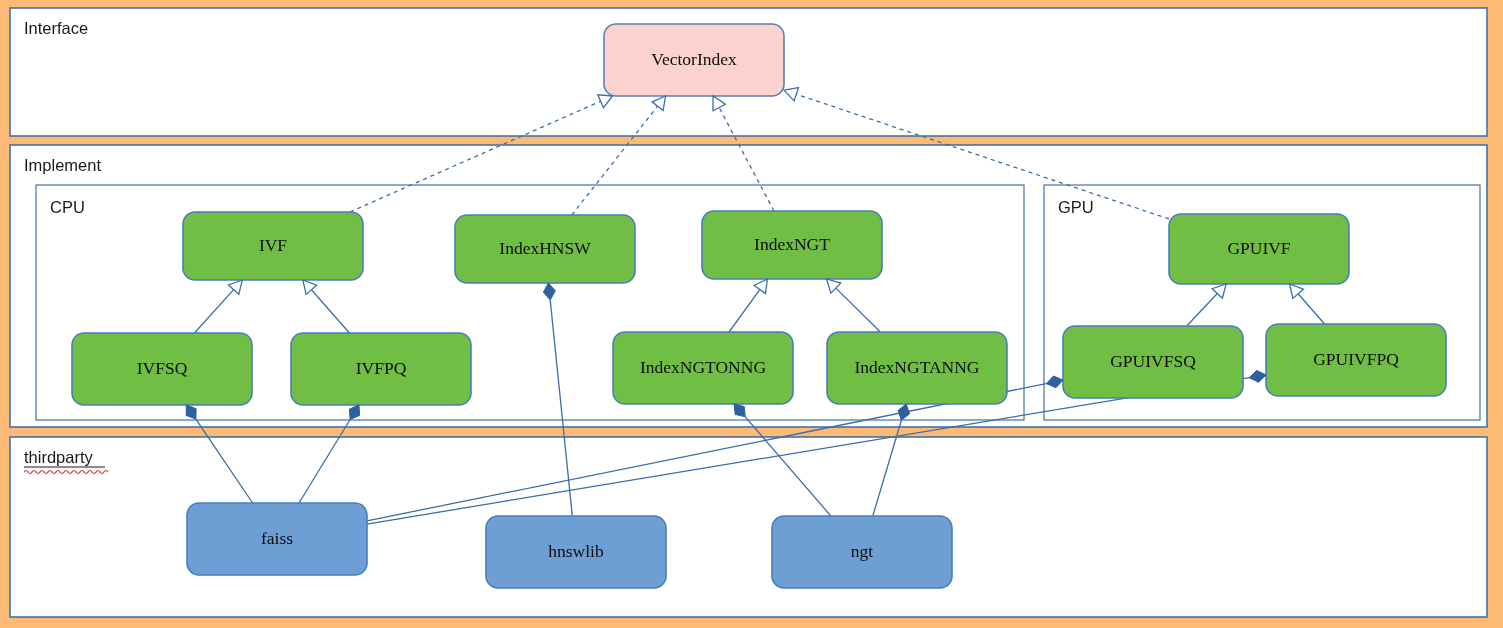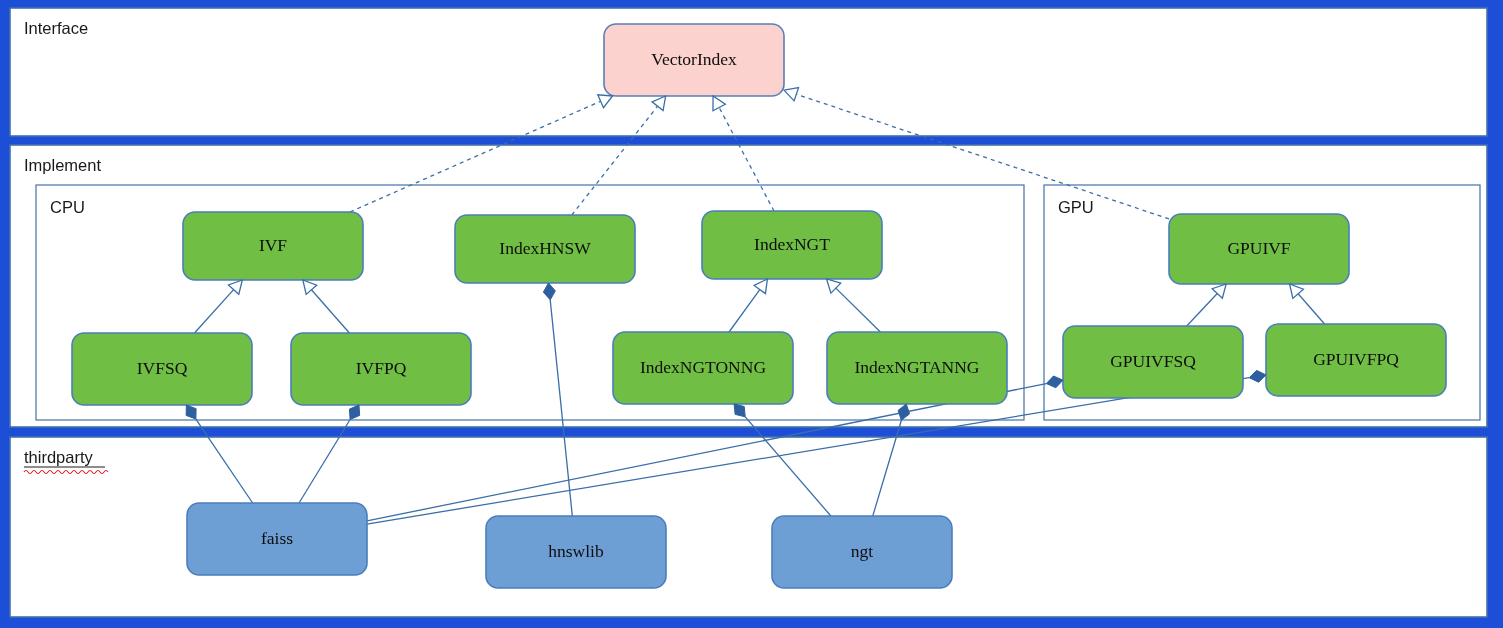--- a/index.html
+++ b/index.html
@@ -4,21 +4,21 @@
 <style>
   html, body {
     margin: 0;
     padding: 0;
     background: #ffffff;
   }
   #diagram-root {
     position: relative;
     width: 1503px;
     height: 628px;
-    background: #1d4ed8;
+    background: #fdba74;
     font-family: "Liberation Sans", sans-serif;
     overflow: hidden;
   }
   svg.layer {
     position: absolute;
     top: 0;
     left: 0;
     width: 1503px;
     height: 628px;
   }

